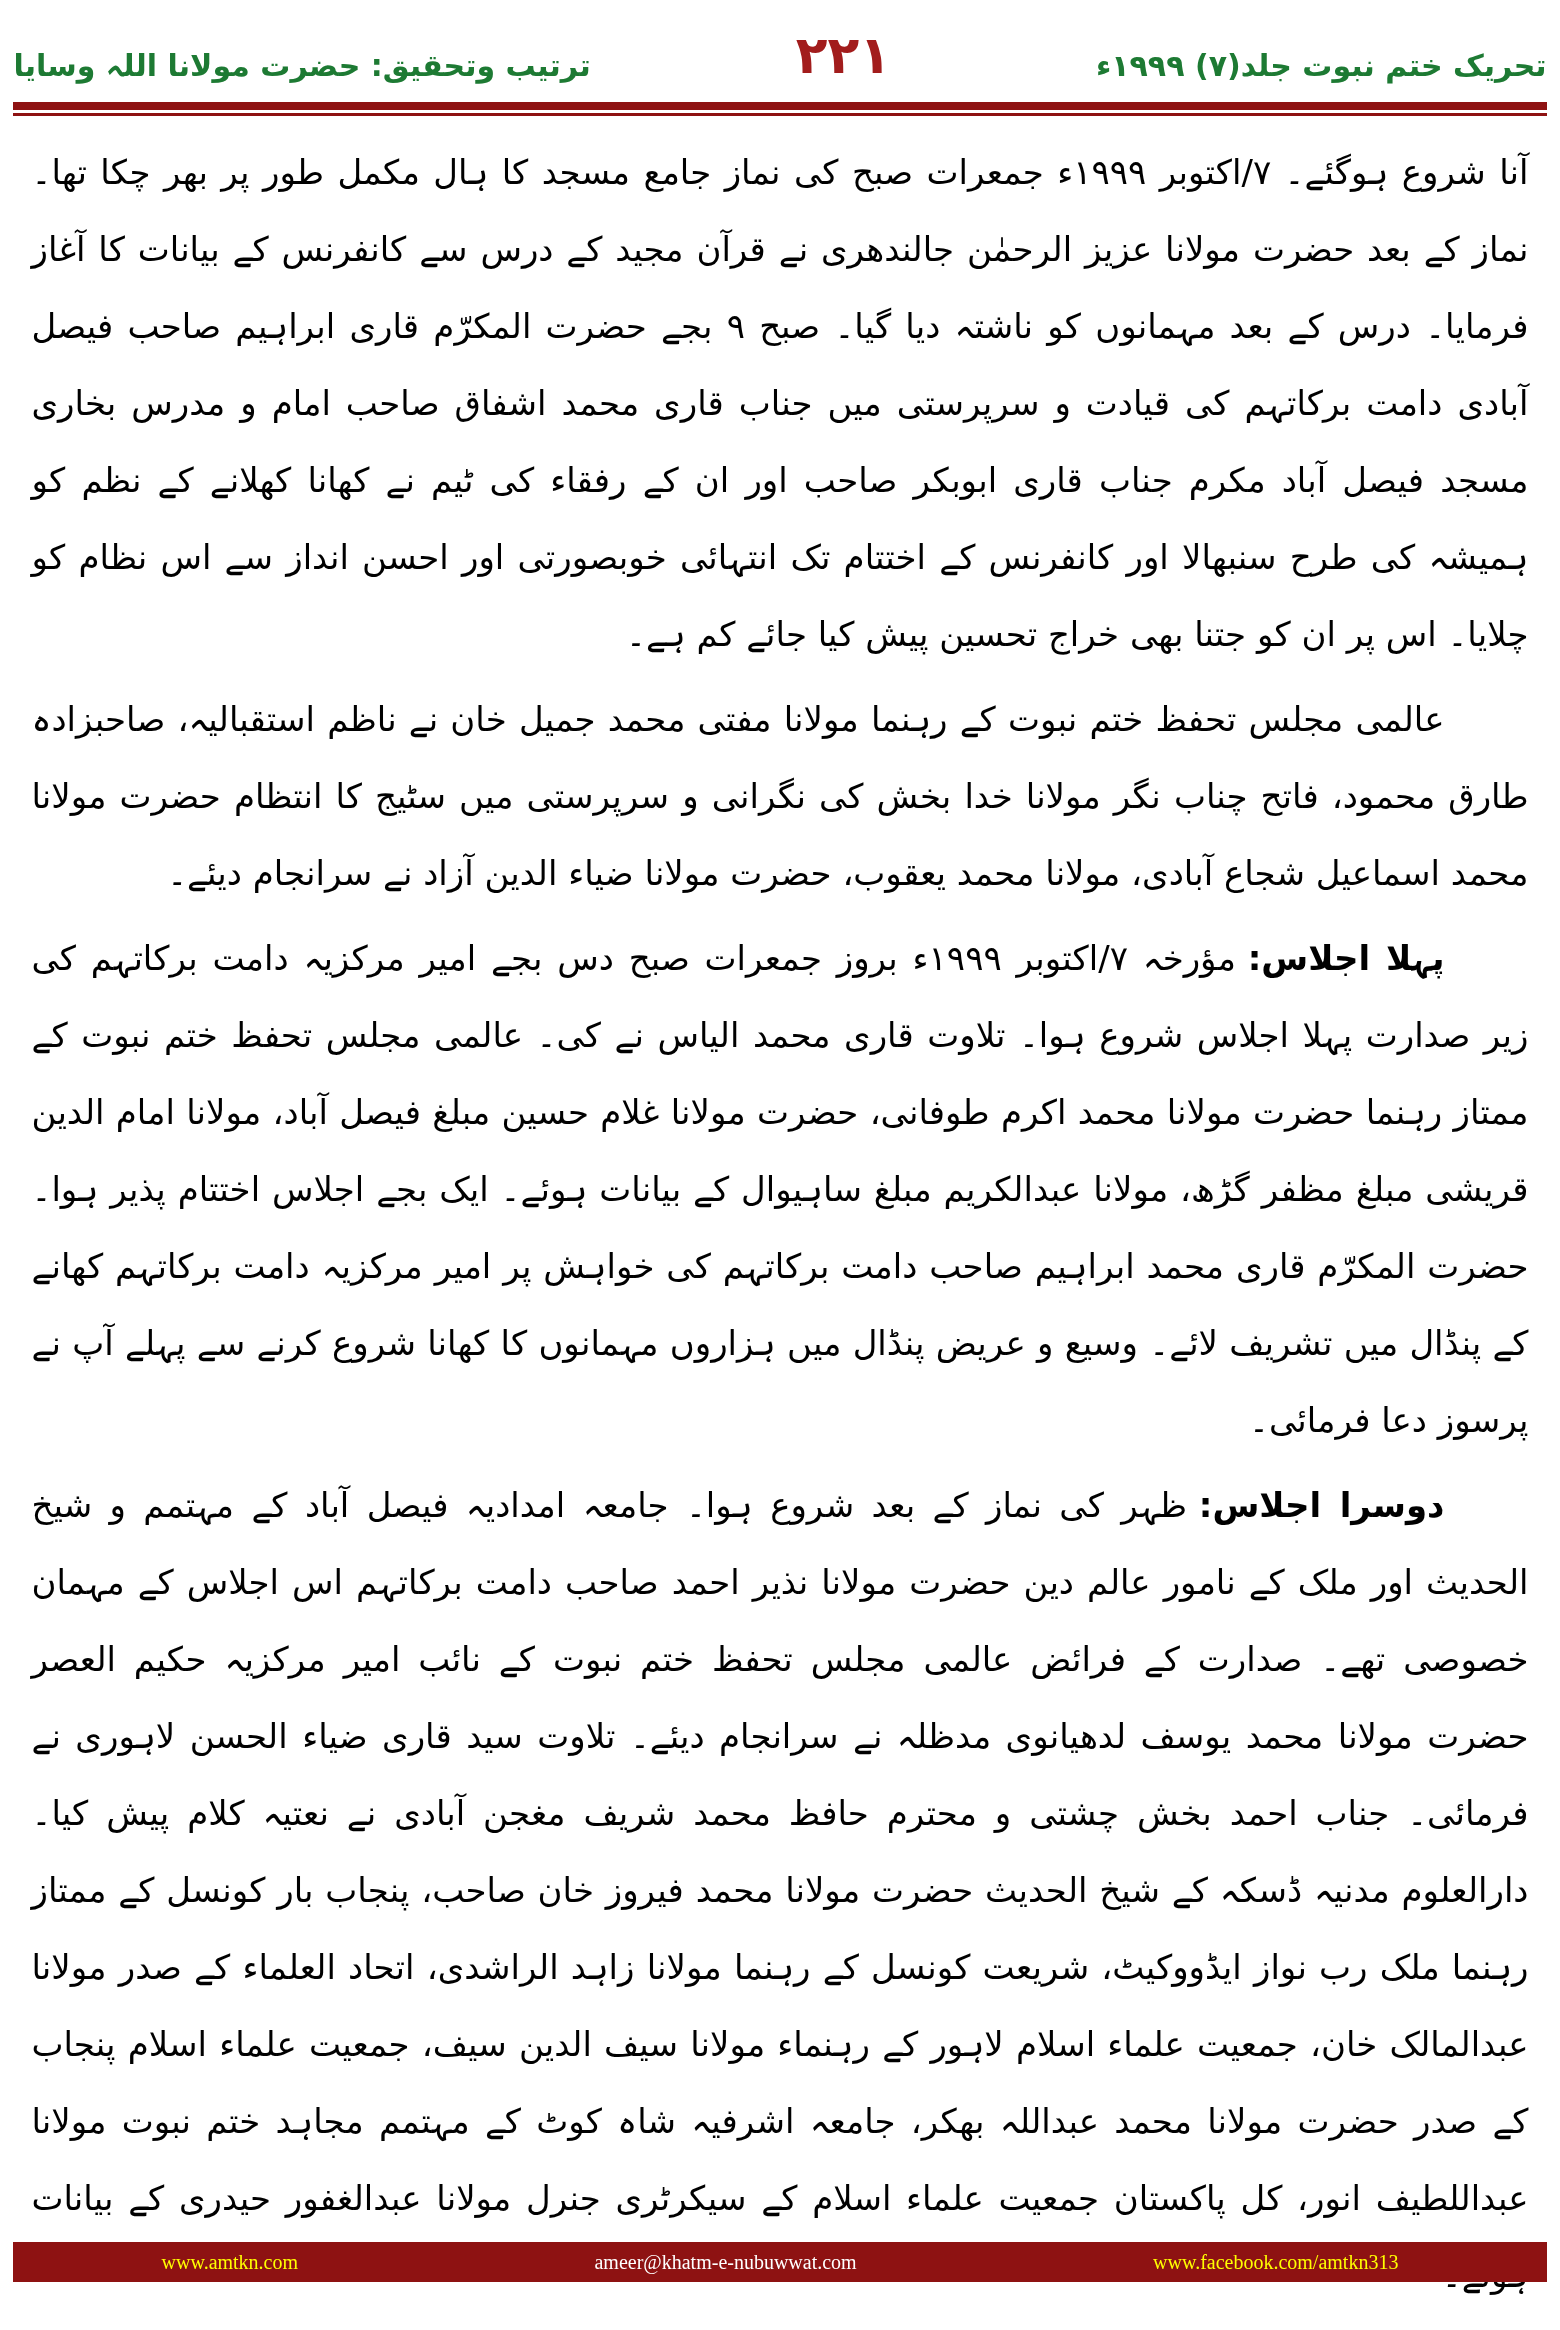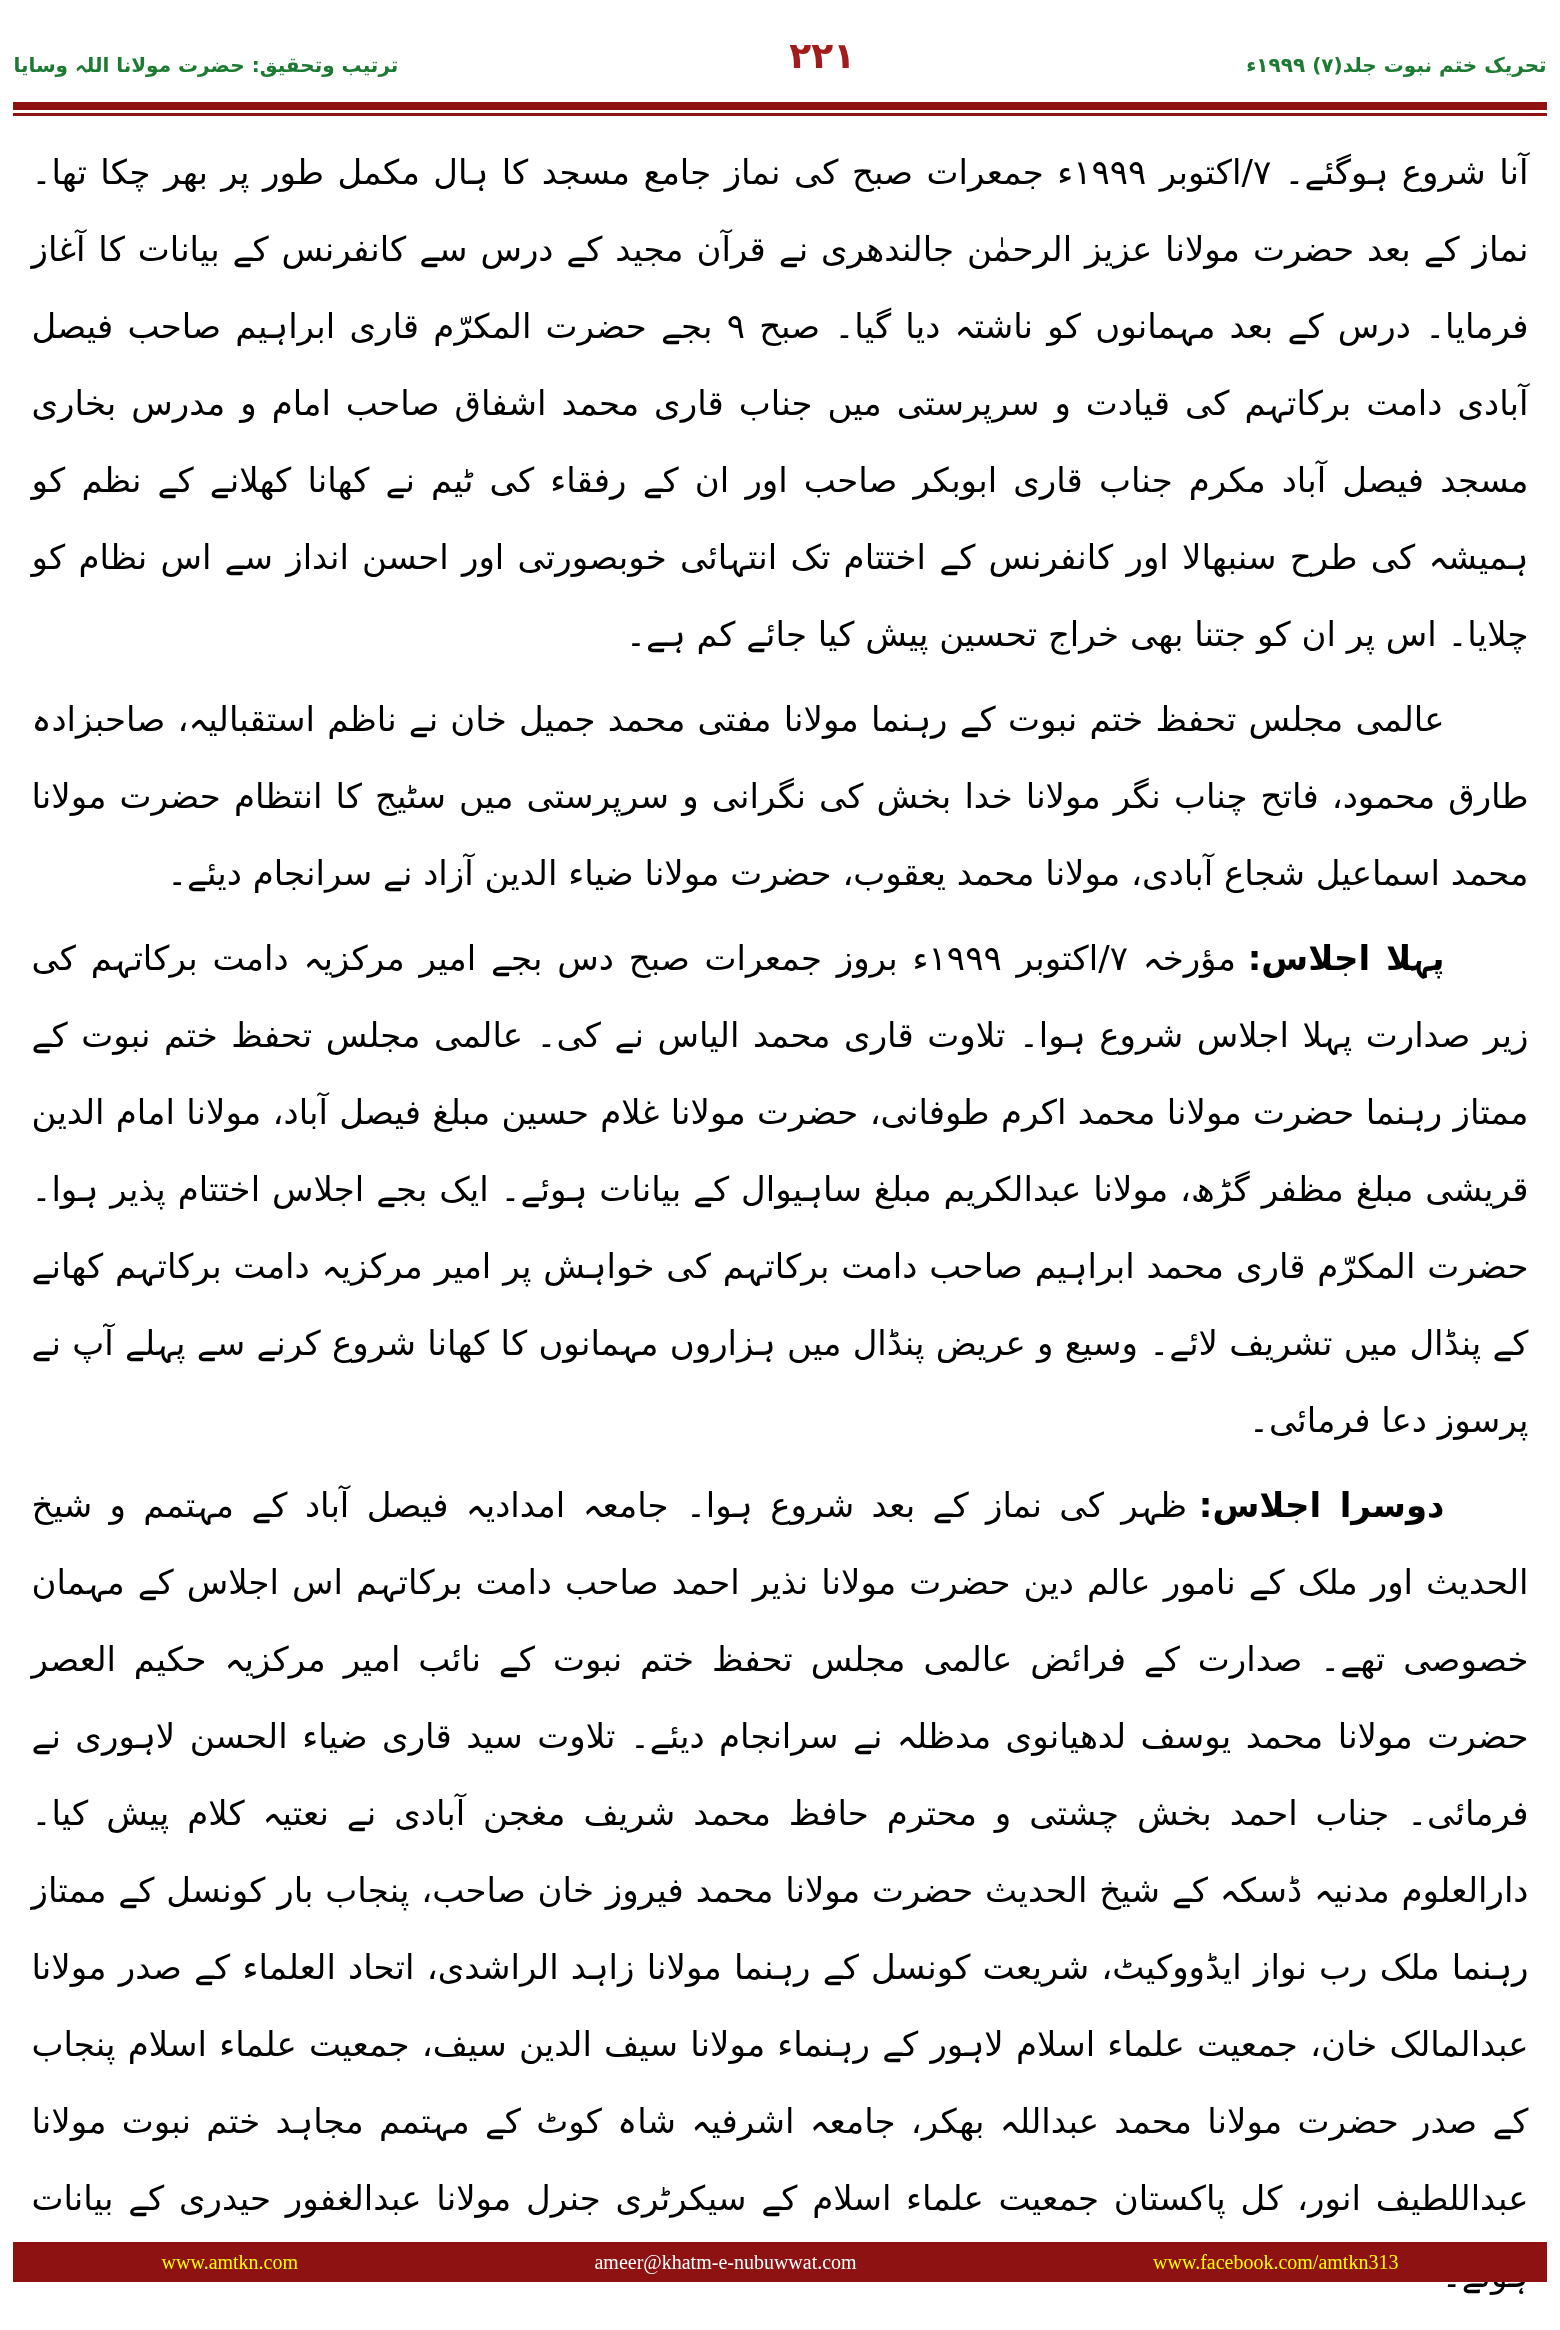--- a/index.html
+++ b/index.html
@@ -11,26 +11,26 @@
     overflow:hidden;
   }
 
   
   .header {
     position:absolute; top:11.8px; left:13.4px; right:13.4px; height:87px;
     direction:rtl;
     display:flex; justify-content:space-between; align-items:center;
   }
   .header-title {
-    color:#1d7a33; font-size:20px; font-weight:bold;
+    color:#1d7a33; font-size:30px; font-weight:bold;
     white-space:nowrap;
     margin-top:20px;
   }
   .page-num {
-    color:#a21c1c; font-size:36px; font-weight:bold;
+    color:#a21c1c; font-size:52px; font-weight:bold;
     letter-spacing:1.7px;
   }
 
   
   .rule-thick {
     position:absolute; top:102px; left:13.4px; right:13.4px; height:7.6px;
     background:#8e1212;
   }
   .rule-thin {
     position:absolute; top:113px; left:13.4px; right:13.4px; height:2.5px;

